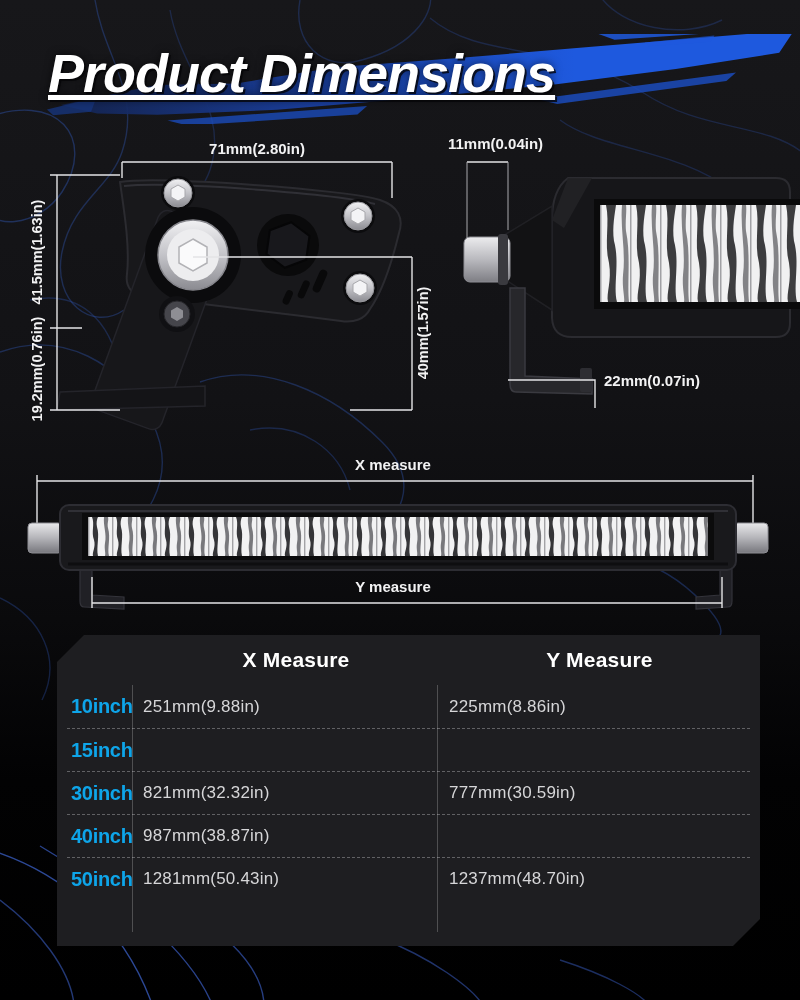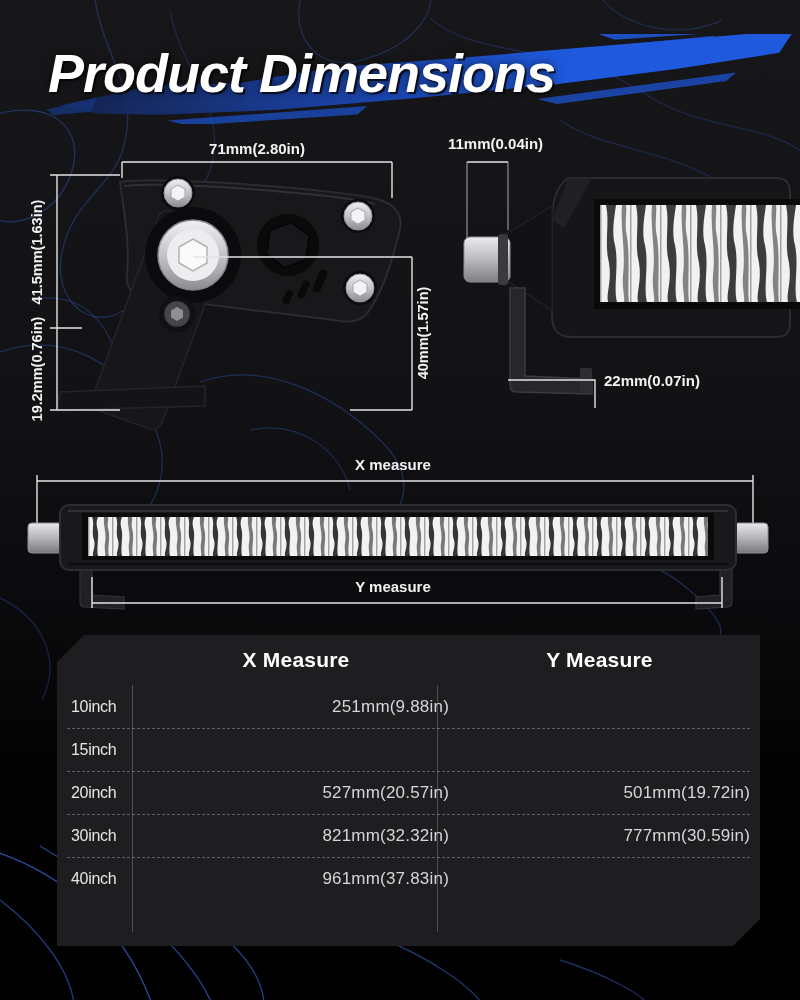--- a/index.html
+++ b/index.html
@@ -13,20 +13,21 @@
 
   
   .title-wrap{position:absolute;left:0;top:34px;width:800px;height:90px;}
   .swoosh{position:absolute;left:36px;top:0;width:764px;height:90px;}
   .page-title{
     position:absolute;left:48px;top:12px;margin:0;
     font-size:54px;line-height:1;font-weight:bold;font-style:italic;
     letter-spacing:-1px;color:#ffffff;
     text-shadow:2px 2px 0 rgba(5,5,8,.8),0 0 8px rgba(0,0,0,.6);
     white-space:nowrap;
+    text-decoration:underline;
   }
 
   
   .diagram-a{position:absolute;left:20px;top:130px;}
   .diagram-b{position:absolute;left:440px;top:130px;}
   .diagram-bar{position:absolute;left:20px;top:445px;}
   svg text{font-family:"Liberation Sans",sans-serif;font-weight:bold;fill:#f2f2f3;}
   .dim-line{stroke:#e4e4e6;stroke-width:1.4;fill:none;}
   .dim-line-thin{stroke:#a9a9ad;stroke-width:1;fill:none;}
 
@@ -37,22 +38,22 @@
     clip-path:polygon(27px 0,100% 0,100% calc(100% - 27px),calc(100% - 27px) 100%,0 100%,0 27px);
     padding:0 10px;
   }
   .spec-head,.spec-row{
     display:grid;grid-template-columns:76px 306px 1fr;align-items:center;
   }
   .spec-head{height:50px;}
   .spec-row{height:43px;}
   .spec-row + .spec-row{border-top:1px dashed rgba(255,255,255,.30);}
   .th{font-size:21px;font-weight:bold;color:#ffffff;text-align:center;letter-spacing:.2px;}
-  .td-size{font-size:16px;font-weight:normal;color:#e5e5e5;padding-left:4px;letter-spacing:-.3px;}
-  .td-val{font-size:17px;font-weight:normal;color:#d6d6d8;text-align:right;letter-spacing:.2px;}
+  .td-size{font-size:20px;font-weight:bold;color:#0ea5e9;padding-left:4px;letter-spacing:-.3px;}
+  .td-val{font-size:17px;font-weight:normal;color:#d6d6d8;text-align:left;letter-spacing:.2px;}
   .v-div{position:absolute;top:50px;bottom:14px;width:1px;background:rgba(255,255,255,.22);}
   .v-div.one{left:75px;}
   .v-div.two{left:380px;}
 </style>
 </head>
 <body>
 
 <div class="stage">
 
   <svg class="bg-contours" viewBox="0 0 800 1000" aria-hidden="true">
@@ -251,35 +252,36 @@
 
   <div class="spec-panel">
     <div class="spec-head">
       <div class="th"></div>
       <div class="th">X Measure</div>
       <div class="th">Y Measure</div>
     </div>
     <div class="spec-row">
       <div class="td-size">10inch</div>
       <div class="td-val">251mm(9.88in)</div>
+      <div class="td-val">225mm(8.86in)</div>
     </div>
     <div class="spec-row">
       <div class="td-size">15inch</div>
-    </div>
-    <div class="spec-row">
-      <div class="td-size">20inch</div>
-      <div class="td-val">527mm(20.57in)</div>
-      <div class="td-val">501mm(19.72in)</div>
     </div>
     <div class="spec-row">
       <div class="td-size">30inch</div>
       <div class="td-val">821mm(32.32in)</div>
       <div class="td-val">777mm(30.59in)</div>
     </div>
     <div class="spec-row">
       <div class="td-size">40inch</div>
-      <div class="td-val">961mm(37.83in)</div>
+      <div class="td-val">987mm(38.87in)</div>
+    </div>
+    <div class="spec-row">
+      <div class="td-size">50inch</div>
+      <div class="td-val">1281mm(50.43in)</div>
+      <div class="td-val">1237mm(48.70in)</div>
     </div>
     <div class="v-div one"></div>
     <div class="v-div two"></div>
   </div>
 
 </div>
 
 </body></html>

